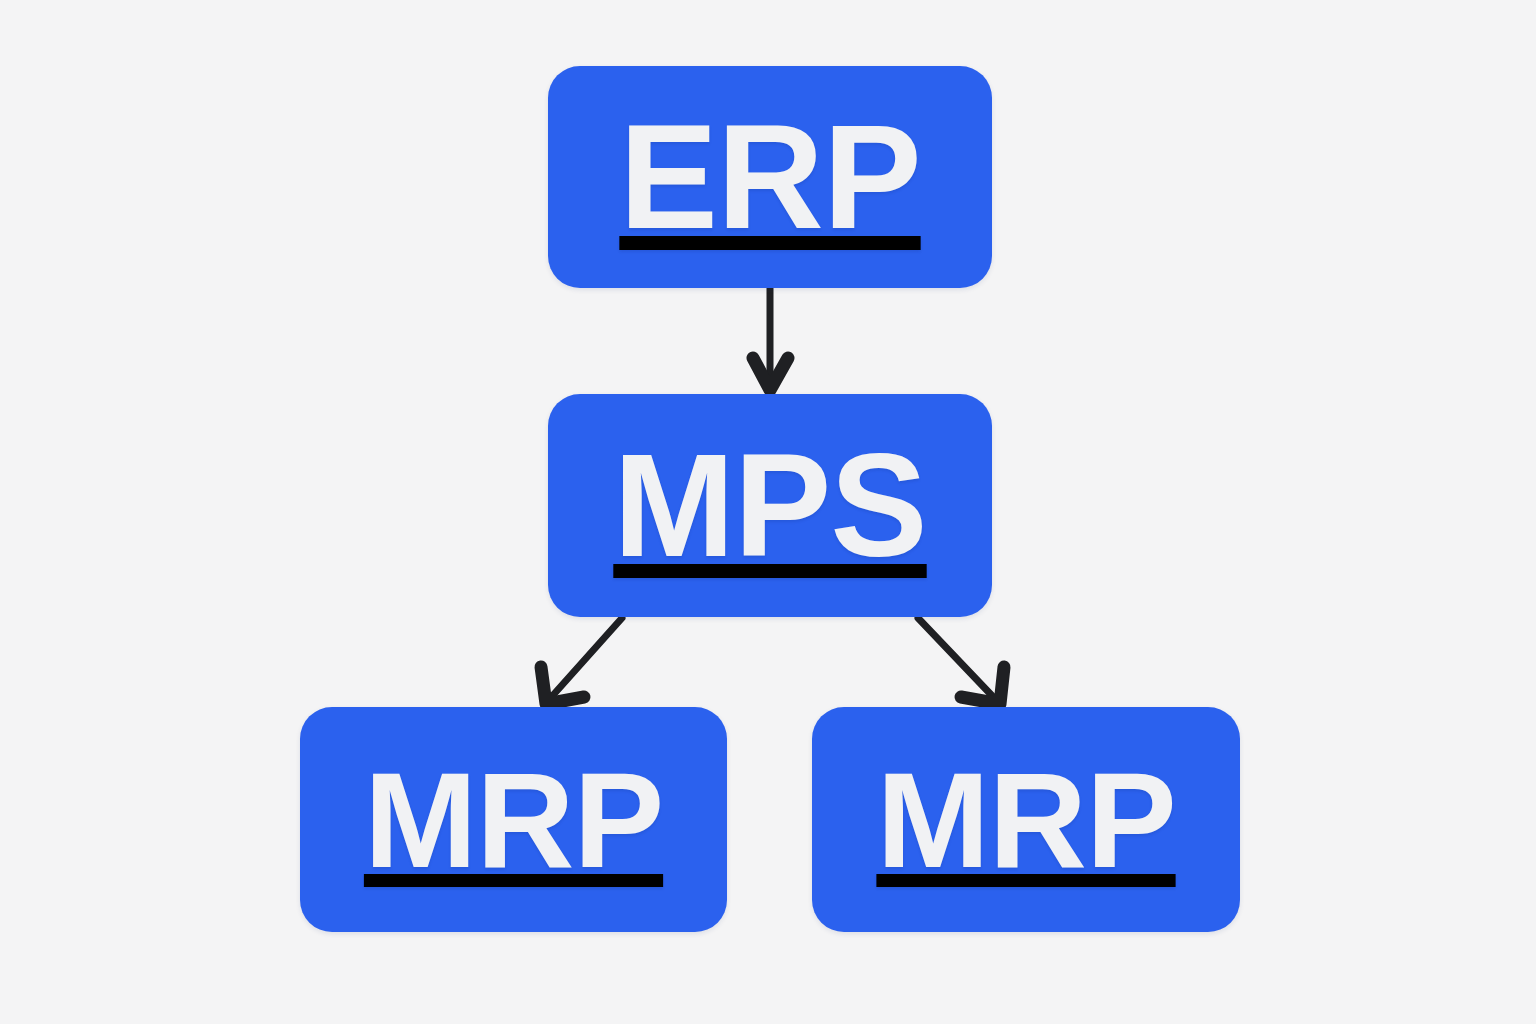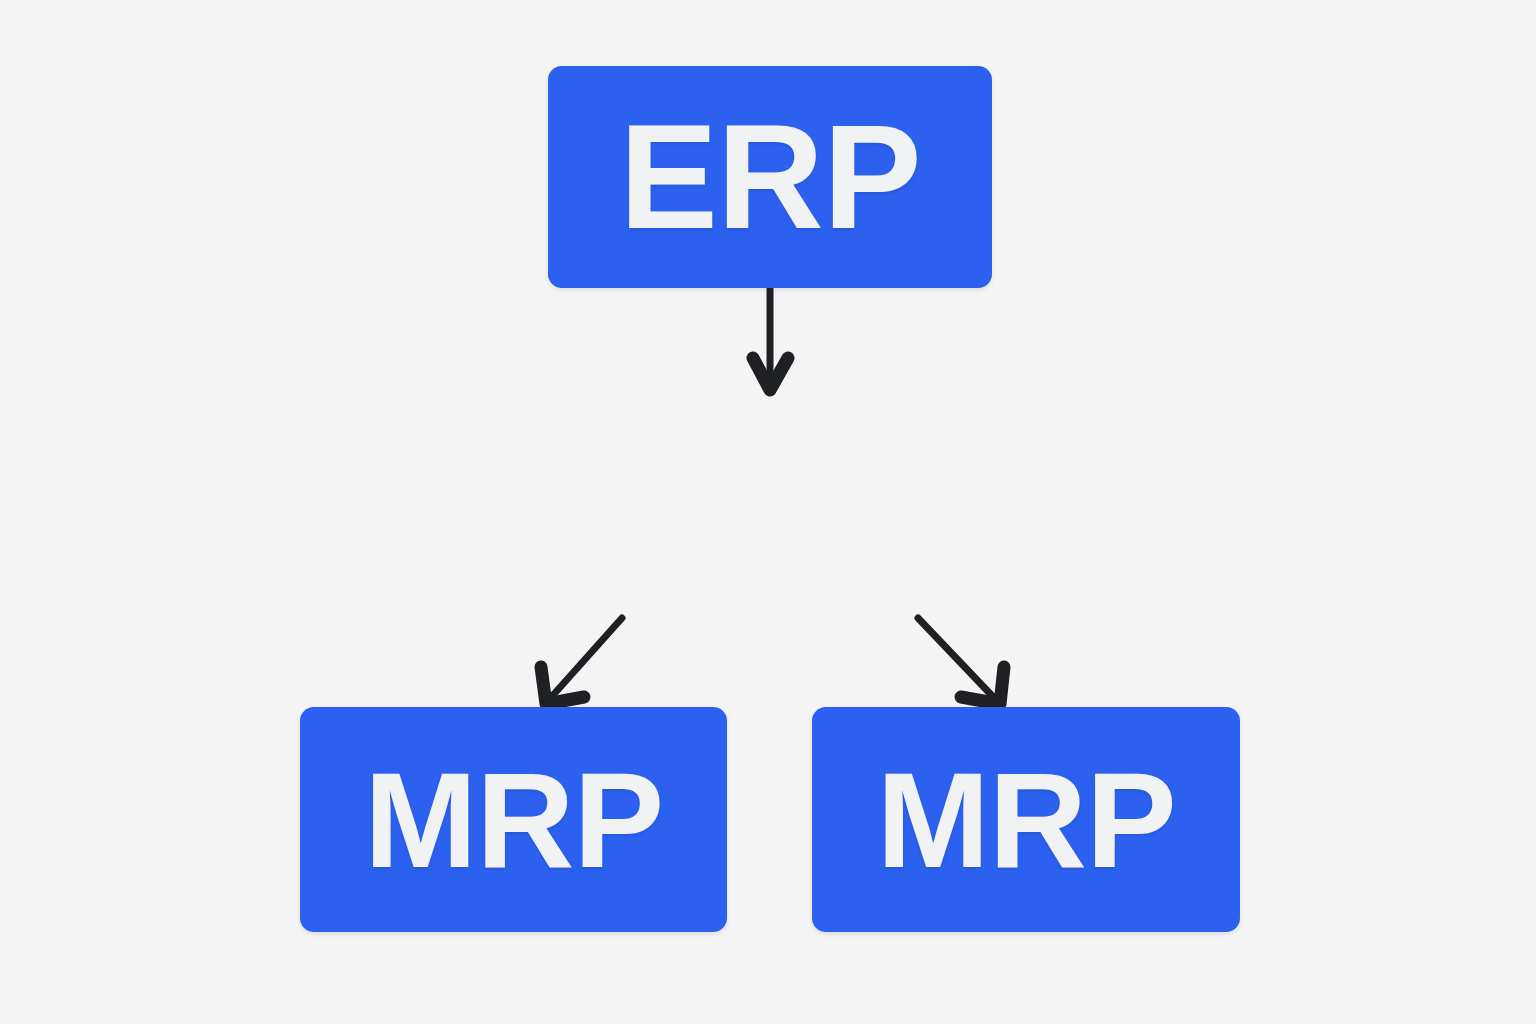--- a/index.html
+++ b/index.html
@@ -26,22 +26,23 @@
     width: 1536px;
     height: 1024px;
     pointer-events: none;
   }
   .node-box {
     position: absolute;
     display: flex;
     align-items: center;
     justify-content: center;
     background: #2b61ee;
-    border-radius: 14px;
+    border-radius: 32px;
     box-shadow: 0 2px 5px rgba(20, 40, 110, 0.10);
+    text-decoration: underline;
   }
   .node-label {
     color: #f1f2f4;
     font-family: "Liberation Sans", sans-serif;
     font-weight: bold;
     letter-spacing: -1px;
     line-height: 1;
     user-select: none;
     text-shadow: 0 2px 3px rgba(10, 30, 100, 0.13);
   }
@@ -96,20 +97,23 @@
         <line x1="918" y1="618" x2="999" y2="703"></line>
         <path d="M 961 697 L 1000 704 L 1004 667" stroke-width="13"></path>
       </g>
     </g>
   </svg>
 
   <div id="node-erp" class="node-box">
     <span class="node-label">ERP</span>
   </div>
 
+  <div id="node-mps" class="node-box">
+    <span class="node-label">MPS</span>
+  </div>
 
   <div id="node-mrp-left" class="node-box">
     <span class="node-label">MRP</span>
   </div>
 
   <div id="node-mrp-right" class="node-box">
     <span class="node-label">MRP</span>
   </div>
 
 </div>

